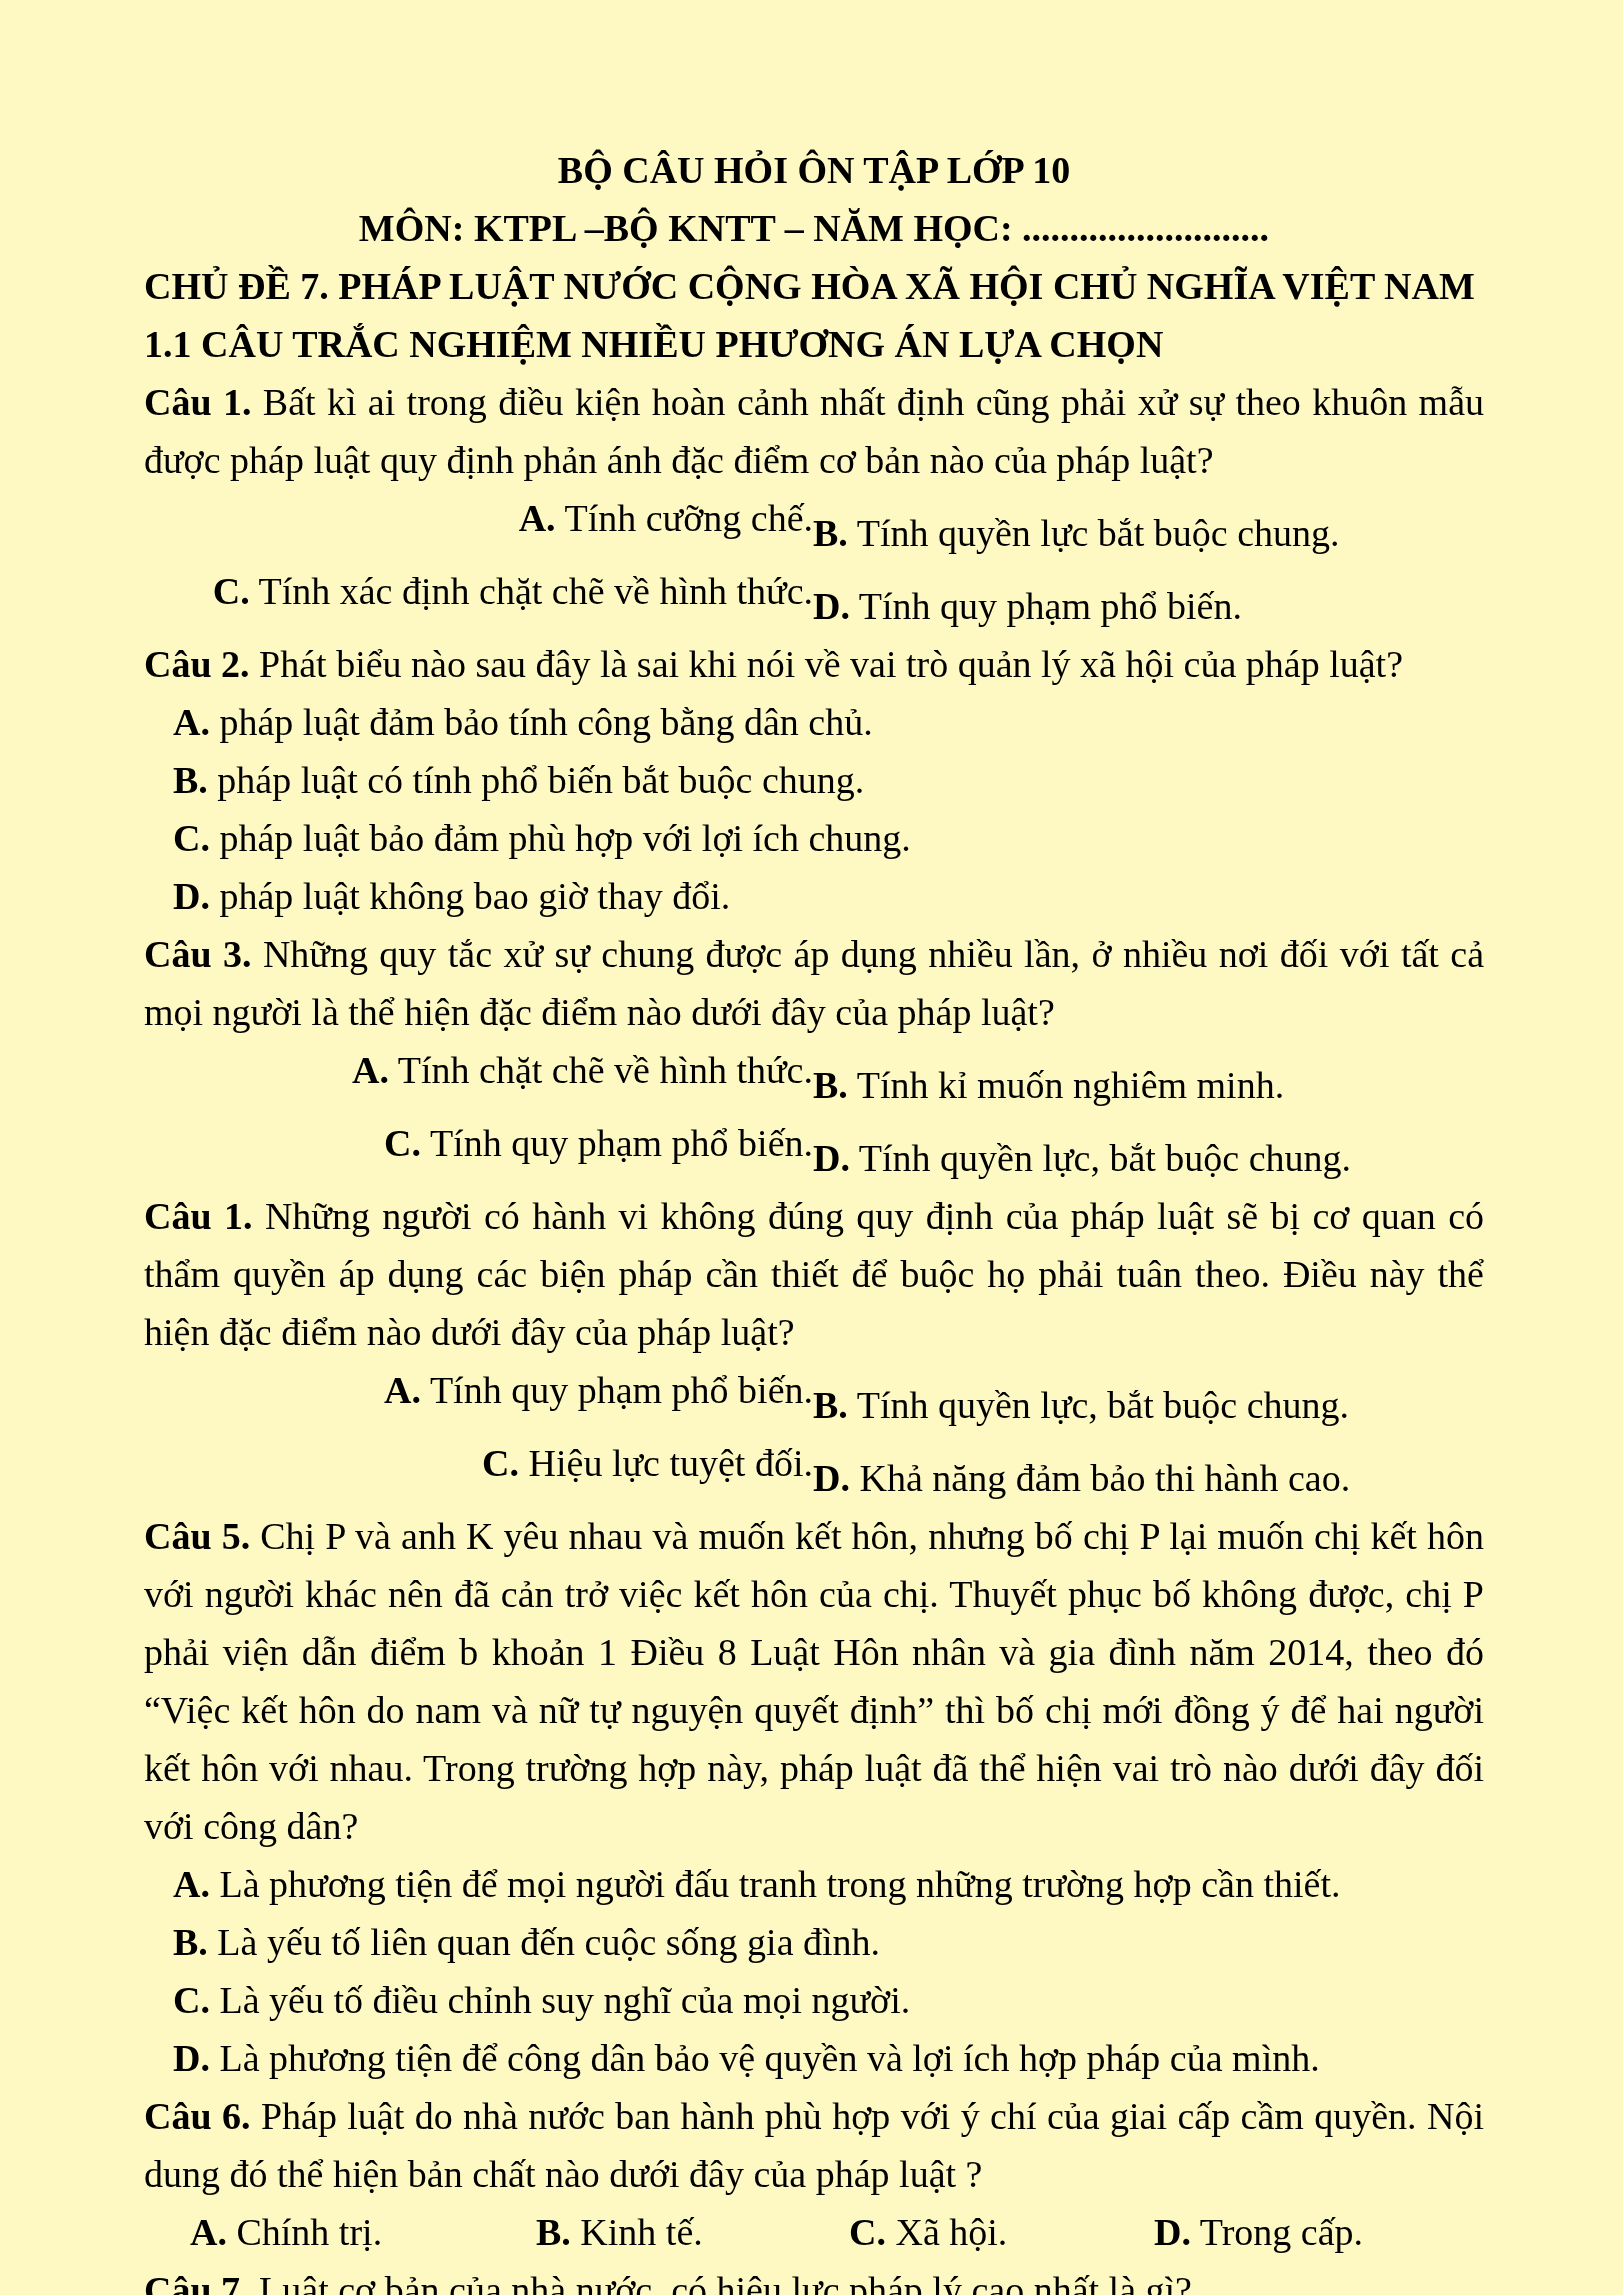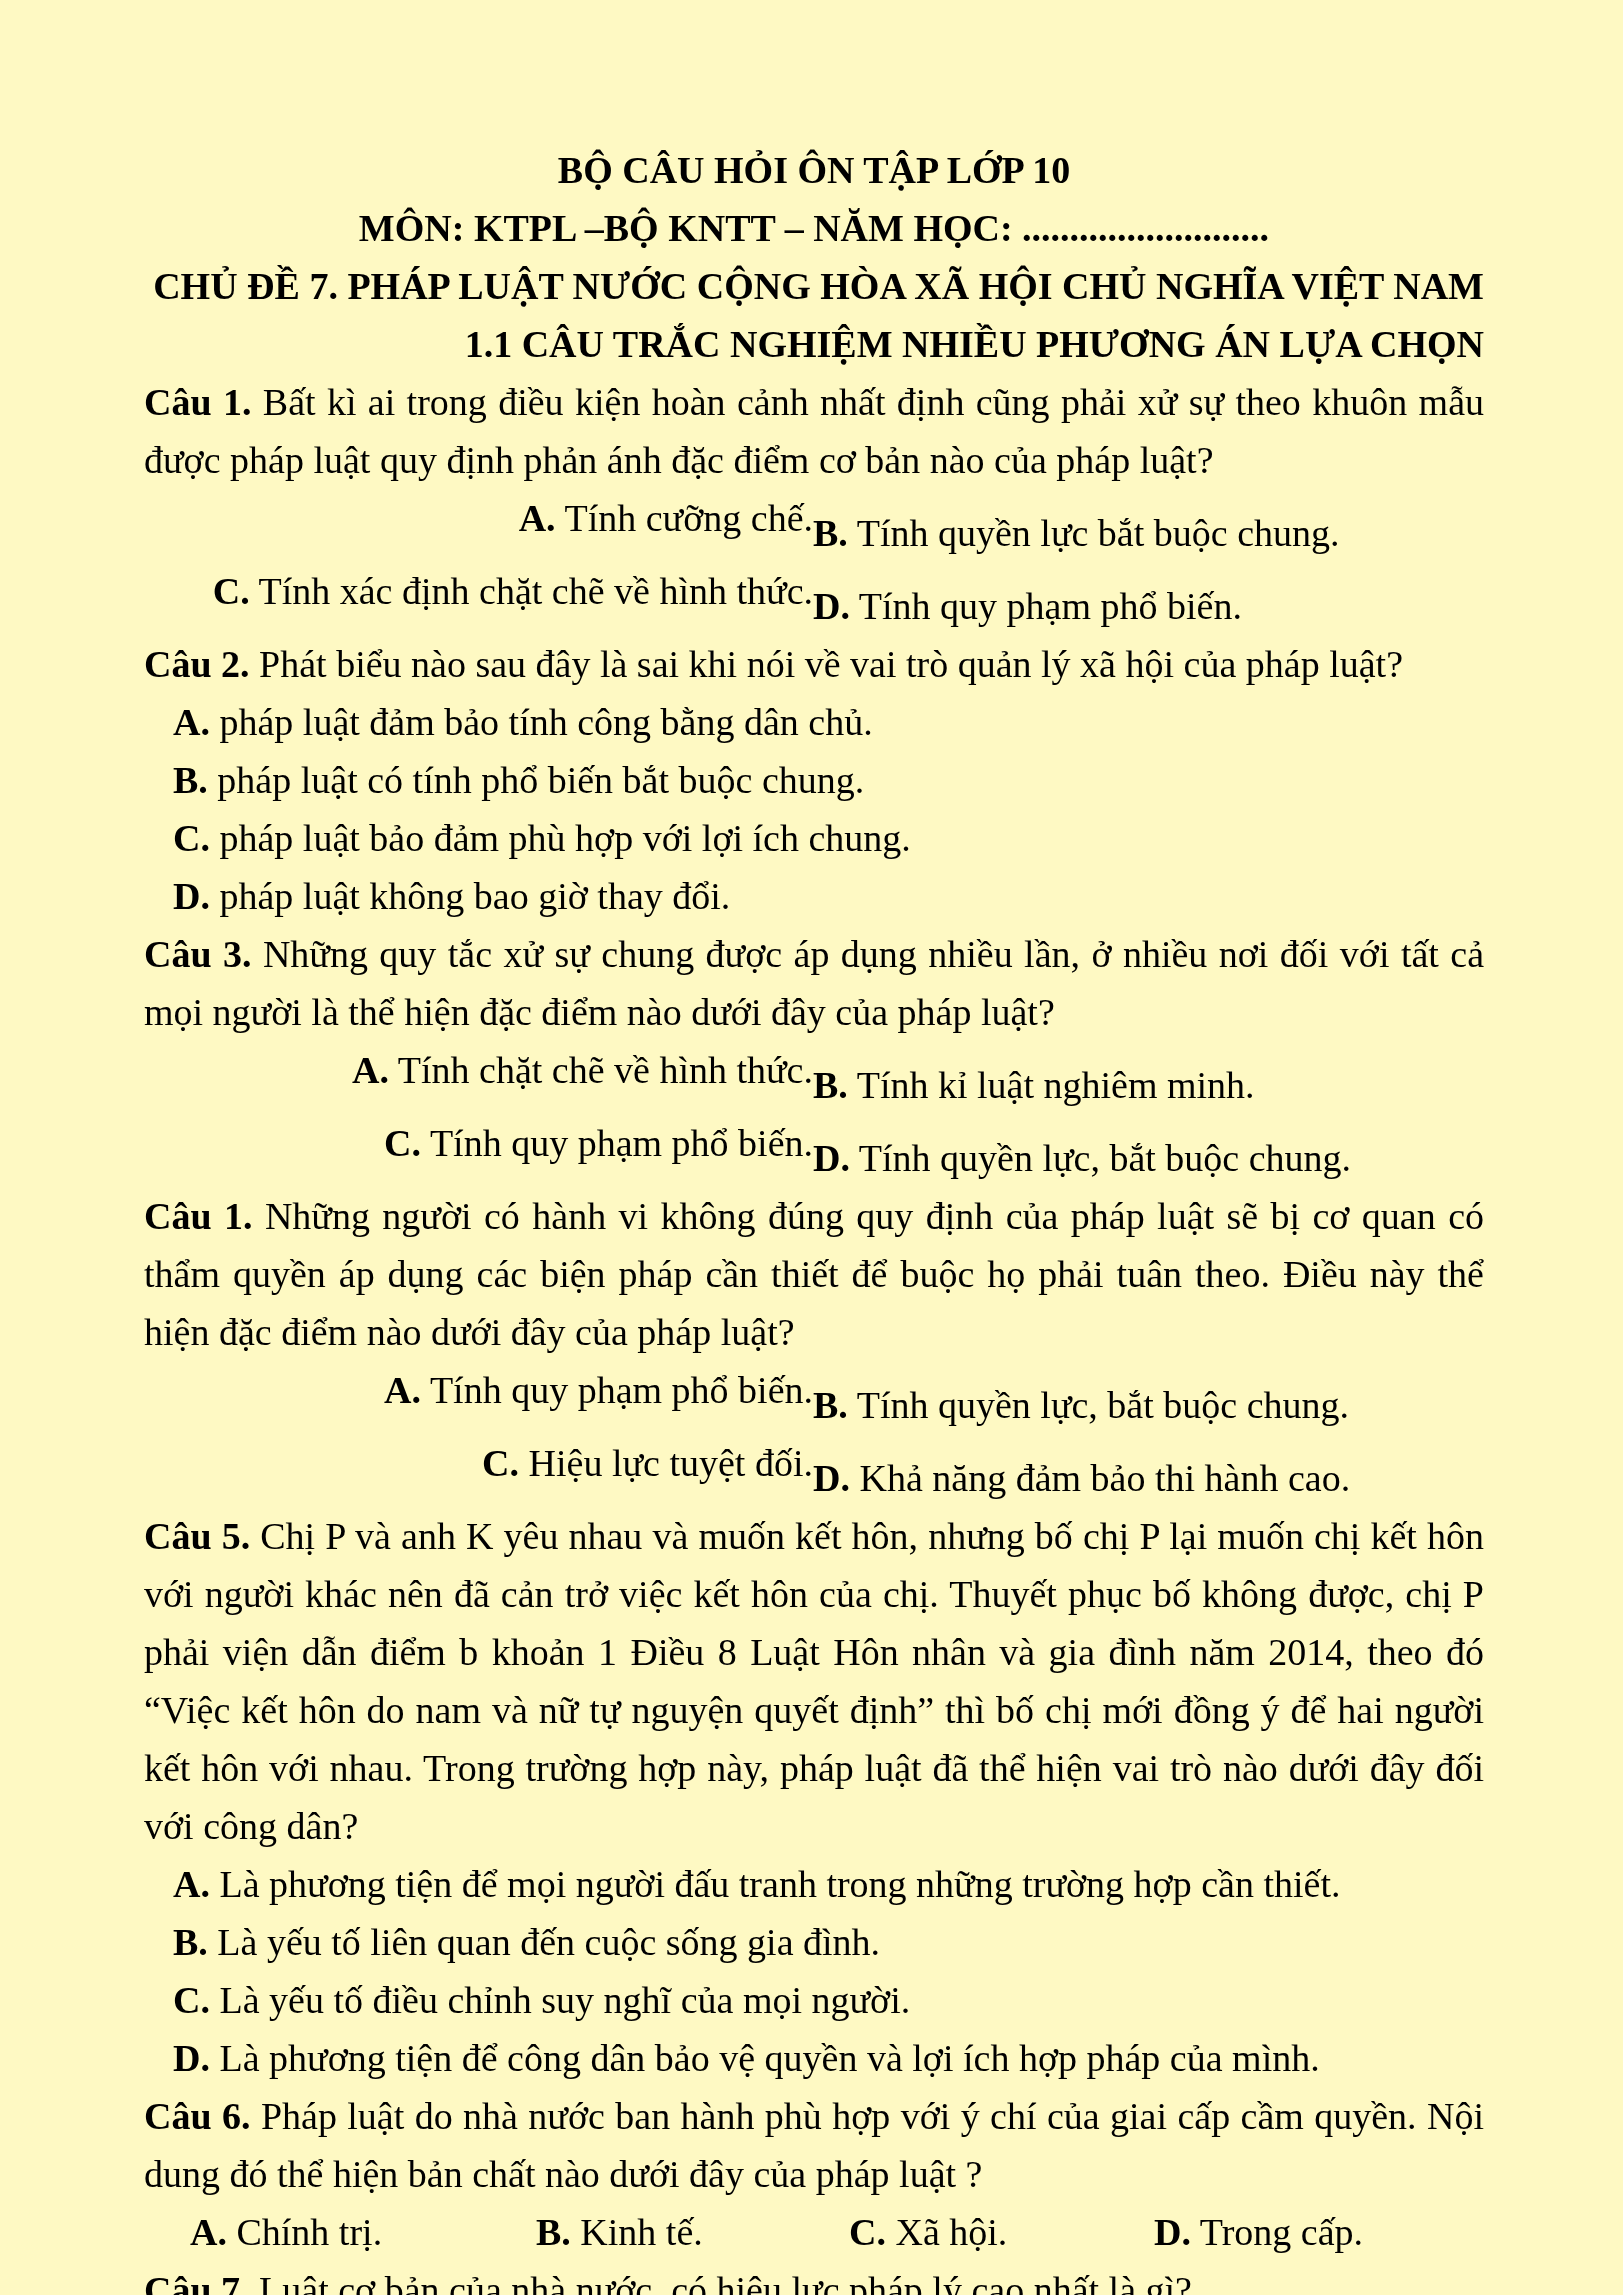--- a/index.html
+++ b/index.html
@@ -9,21 +9,21 @@
     height:2295px;
     background:#fef9c3;
     color:#000000;
     font-family:"Liberation Serif", "DejaVu Serif", serif;
     font-size:38px;
     line-height:58px;
     box-sizing:border-box;
     padding:141px 139px 0 144px;
     overflow:hidden;
   }
-  p{margin:0;padding:0;text-align:right;}
+  p{margin:0;padding:0;}
   .bold{font-weight:bold;}
   .center{text-align:center;}
   .q{text-align:justify;}
   .ql{font-weight:bold;}
   .orow{display:flex;}
   .opt{box-sizing:border-box;}
   .okey{font-weight:bold;}
   .c1{width:669px;padding-left:29px;text-align:right;}
   .c2{flex:1;margin-top:15px;}
   .single{padding-left:29px;}
@@ -54,21 +54,21 @@
 
   <p class="q"><b class="ql">Câu 2.</b> <span>Phát biểu nào sau đây là sai khi nói về vai trò quản lý xã hội của pháp luật?</span></p>
   <div class="opt single"><b class="okey">A.</b> <span>pháp luật đảm bảo tính công bằng dân chủ.</span></div>
   <div class="opt single"><b class="okey">B.</b> <span>pháp luật có tính phổ biến bắt buộc chung.</span></div>
   <div class="opt single"><b class="okey">C.</b> <span>pháp luật bảo đảm phù hợp với lợi ích chung.</span></div>
   <div class="opt single"><b class="okey">D.</b> <span>pháp luật không bao giờ thay đổi.</span></div>
 
   <p class="q"><b class="ql">Câu 3.</b> <span>Những quy tắc xử sự chung được áp dụng nhiều lần, ở nhiều nơi đối với tất cả mọi người là thể hiện đặc điểm nào dưới đây của pháp luật?</span></p>
   <div class="orow">
     <div class="opt c1"><b class="okey">A.</b> <span>Tính chặt chẽ về hình thức.</span></div>
-    <div class="opt c2"><b class="okey">B.</b> <span>Tính kỉ luật nghiêm minh.</span></div>
+    <div class="opt c2"><b class="okey">B.</b> <span>Tính kỉ muốn nghiêm minh.</span></div>
   </div>
   <div class="orow">
     <div class="opt c1"><b class="okey">C.</b> <span>Tính quy phạm phổ biến.</span></div>
     <div class="opt c2"><b class="okey">D.</b> <span>Tính quyền lực, bắt buộc chung.</span></div>
   </div>
 
   <p class="q"><b class="ql">Câu 1.</b> <span>Những người có hành vi không đúng quy định của pháp luật sẽ bị cơ quan có thẩm quyền áp dụng các biện pháp cần thiết để buộc họ phải tuân theo. Điều này thể hiện đặc điểm nào dưới đây của pháp luật?</span></p>
   <div class="orow">
     <div class="opt c1"><b class="okey">A.</b> <span>Tính quy phạm phổ biến.</span></div>
     <div class="opt c2"><b class="okey">B.</b> <span>Tính quyền lực, bắt buộc chung.</span></div>

